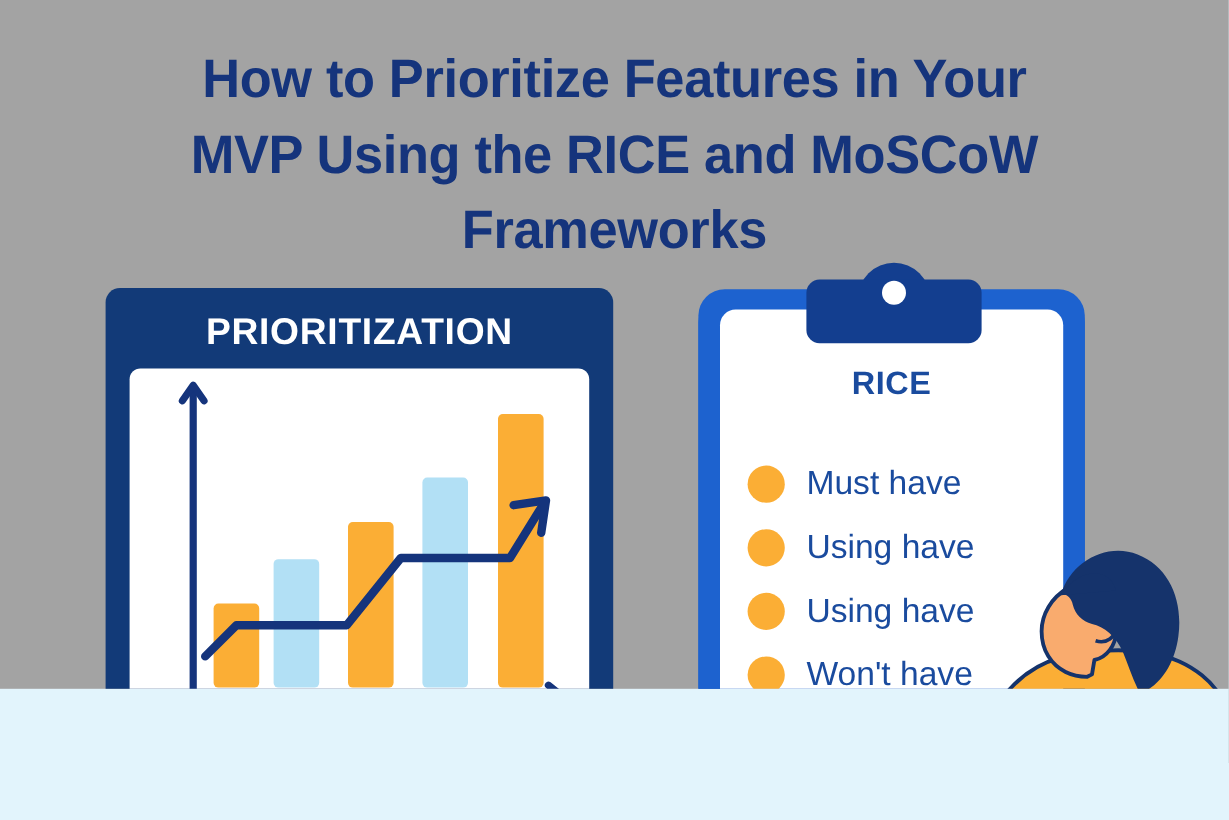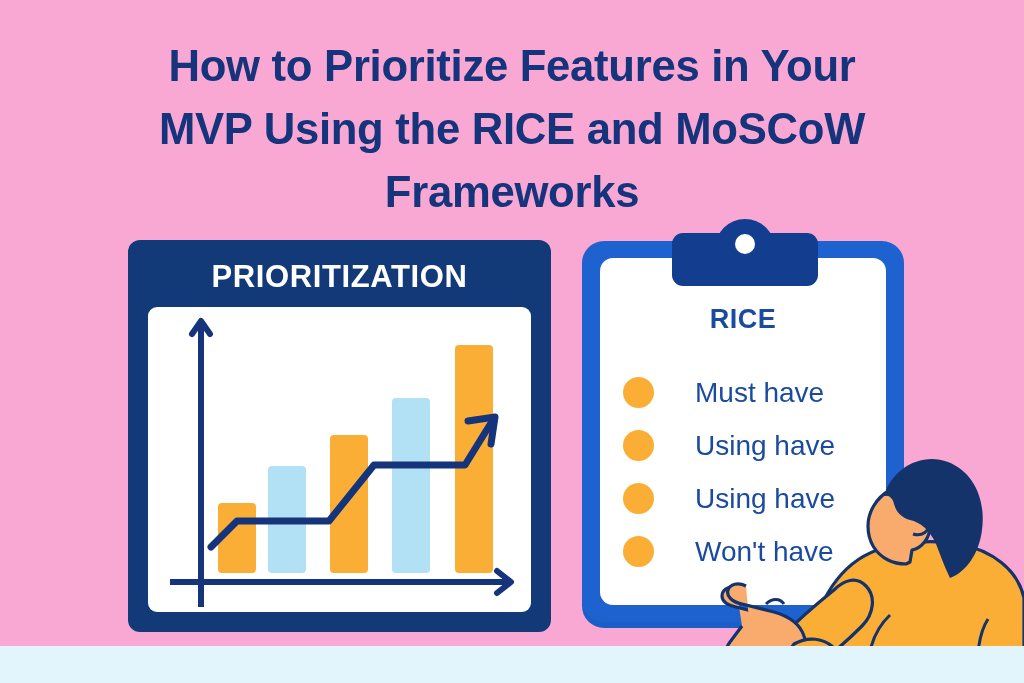--- a/index.html
+++ b/index.html
@@ -11,22 +11,22 @@
     width: 1024px;
     height: 683px;
     overflow: hidden;
     background: #e2f4fc;
     font-family: "Liberation Sans", sans-serif;
     position: relative;
   }
   #stage {
     position: relative;
     width: 1024px;
-    height: 646px;
-    background: #f9a8d4;
+    height: 574px;
+    background: #a3a3a3;
     overflow: hidden;
   }
 
   
   .title {
     position: absolute;
     left: 62px;
     top: 34px;
     width: 900px;
     text-align: center;
@@ -44,21 +44,20 @@
 
   
   .chart-card {
     position: absolute;
     left: 88px;
     top: 240px;
     width: 423px;
     height: 392px;
     background: #123a78;
     border-radius: 12px;
-    margin-left: 40px;
   }
   .chart-card-title {
     position: absolute;
     left: 0;
     top: 19px;
     width: 423px;
     text-align: center;
     color: #ffffff;
     font-size: 31px;
     font-weight: bold;
@@ -97,23 +96,22 @@
     letter-spacing: 0.5px;
   }
   .clip-list {
     position: absolute;
     left: 45px;
     top: 155px;
     width: 280px;
   }
   .clip-row {
     display: flex;
-    align-items: center;
+    align-items: flex-end;
     height: 53px;
-    gap: 23px;
   }
   .clip-dot {
     width: 31px;
     height: 31px;
     border-radius: 50%;
     background: #fbae35;
     flex: 0 0 auto;
   }
   .clip-label {
     margin-left: 18px;

